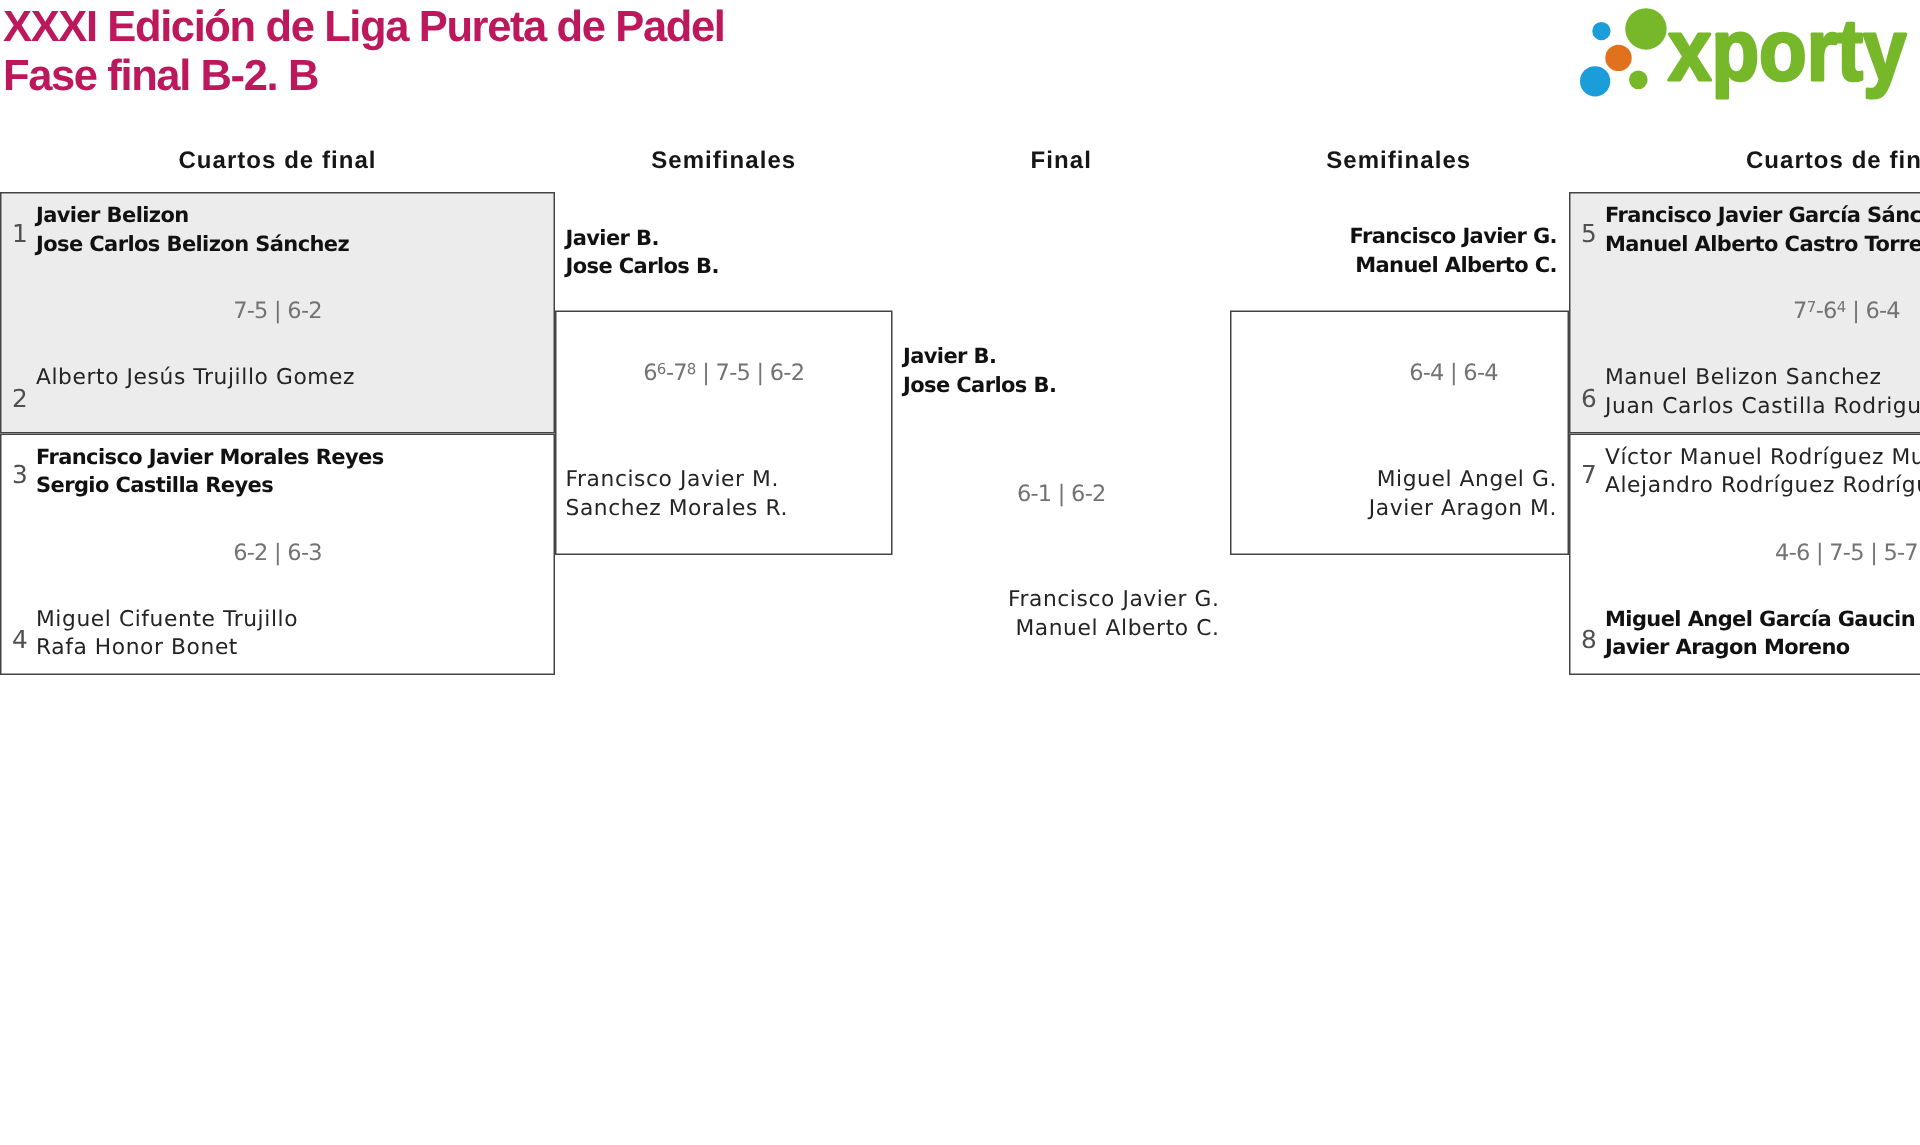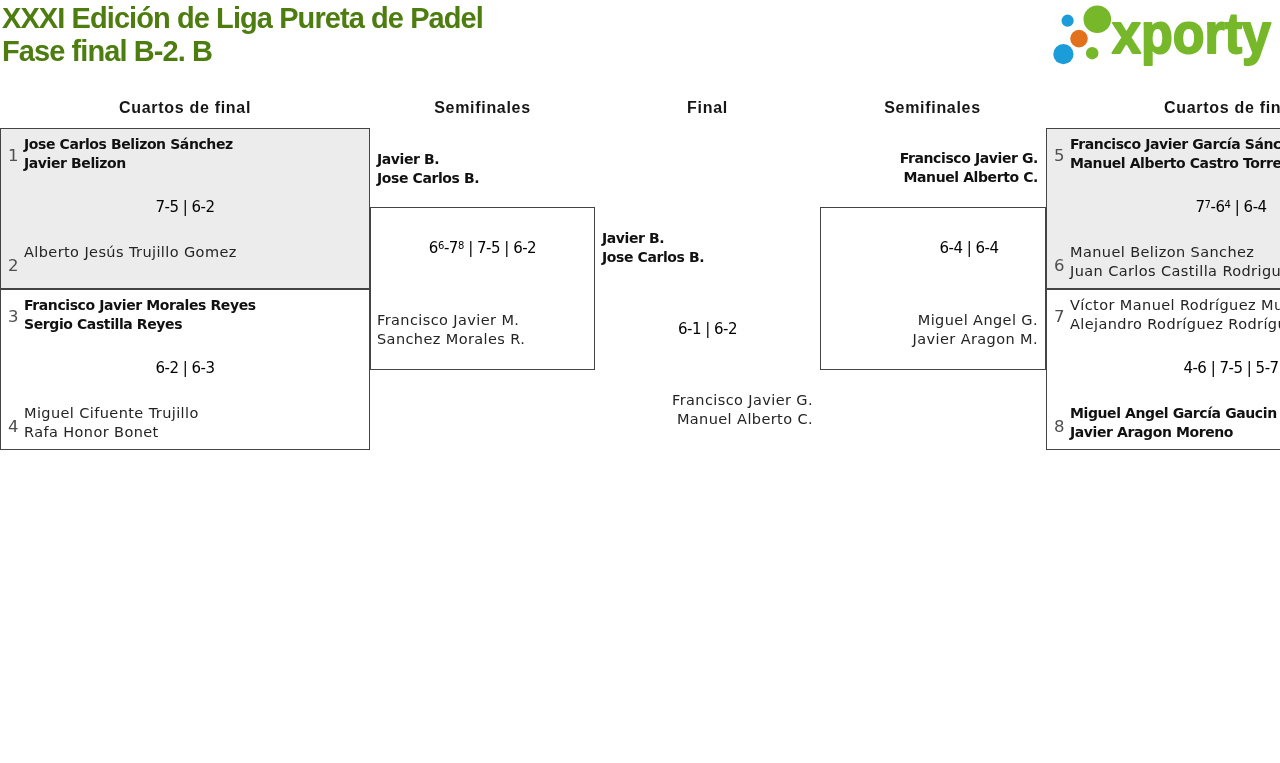--- a/index.html
+++ b/index.html
@@ -14,21 +14,21 @@
   }
   .title {
     position: absolute;
     left: 2px;
     top: 2.4px;
     font-family: "Liberation Sans", sans-serif;
     font-weight: 700;
     font-size: 29px;
     line-height: 33px;
     letter-spacing: -0.92px;
-    color: #4d7c0f;
+    color: #be185d;
     white-space: nowrap;
   }
   .logo { position: absolute; left: 1048px; top: 0; width: 232px; height: 72px; cursor: pointer; }
   .round-label {
     position: absolute;
     top: 98px;
     font-family: "Liberation Sans", sans-serif;
     font-weight: 700;
     font-size: 16px;
     line-height: 19px;
@@ -59,21 +59,21 @@
     position: absolute;
     font-size: 16.5px;
     line-height: 19px;
     color: #4f4f4f;
   }
   .score {
     position: absolute;
     font-size: 15px;
     line-height: 19px;
     letter-spacing: -0.5px;
-    color: #000000;
+    color: #737373;
     text-align: center;
     white-space: nowrap;
   }
   .score sup {
     font-size: 10px;
     line-height: 0;
     letter-spacing: -0.3px;
     position: relative;
     top: -4.5px;
     vertical-align: baseline;
@@ -100,22 +100,22 @@
 
   <div class="round-label" style="left:0; width:370px;">Cuartos de final</div>
   <div class="round-label" style="left:370px; width:225px;">Semifinales</div>
   <div class="round-label" style="left:595px; width:225px;">Final</div>
   <div class="round-label" style="left:820px; width:225px;">Semifinales</div>
   <div class="round-label" style="left:1045px; width:370px;">Cuartos de final</div>
 
   <div class="match-box shaded" style="left:0; top:128px; width:370px; height:161px;"></div>
   <div class="seed" style="left:8px; top:146px;">1</div>
   <div class="team win" style="left:24px; top:135px;">
+    <div>Javier Belizon</div>
     <div>Jose Carlos Belizon Sánchez</div>
-    <div>Javier Belizon</div>
   </div>
   <div class="score" style="left:0; width:370px; top:198px;">7-5 | 6-2</div>
   <div class="seed" style="left:8px; top:255.5px;">2</div>
   <div class="team" style="left:24px; top:243px;">
     <div>Alberto Jesús Trujillo Gomez</div>
   </div>
 
   <div class="match-box" style="left:0; top:289px; width:370px; height:161px;"></div>
   <div class="seed" style="left:8px; top:307px;">3</div>
   <div class="team win" style="left:24px; top:296px;">

